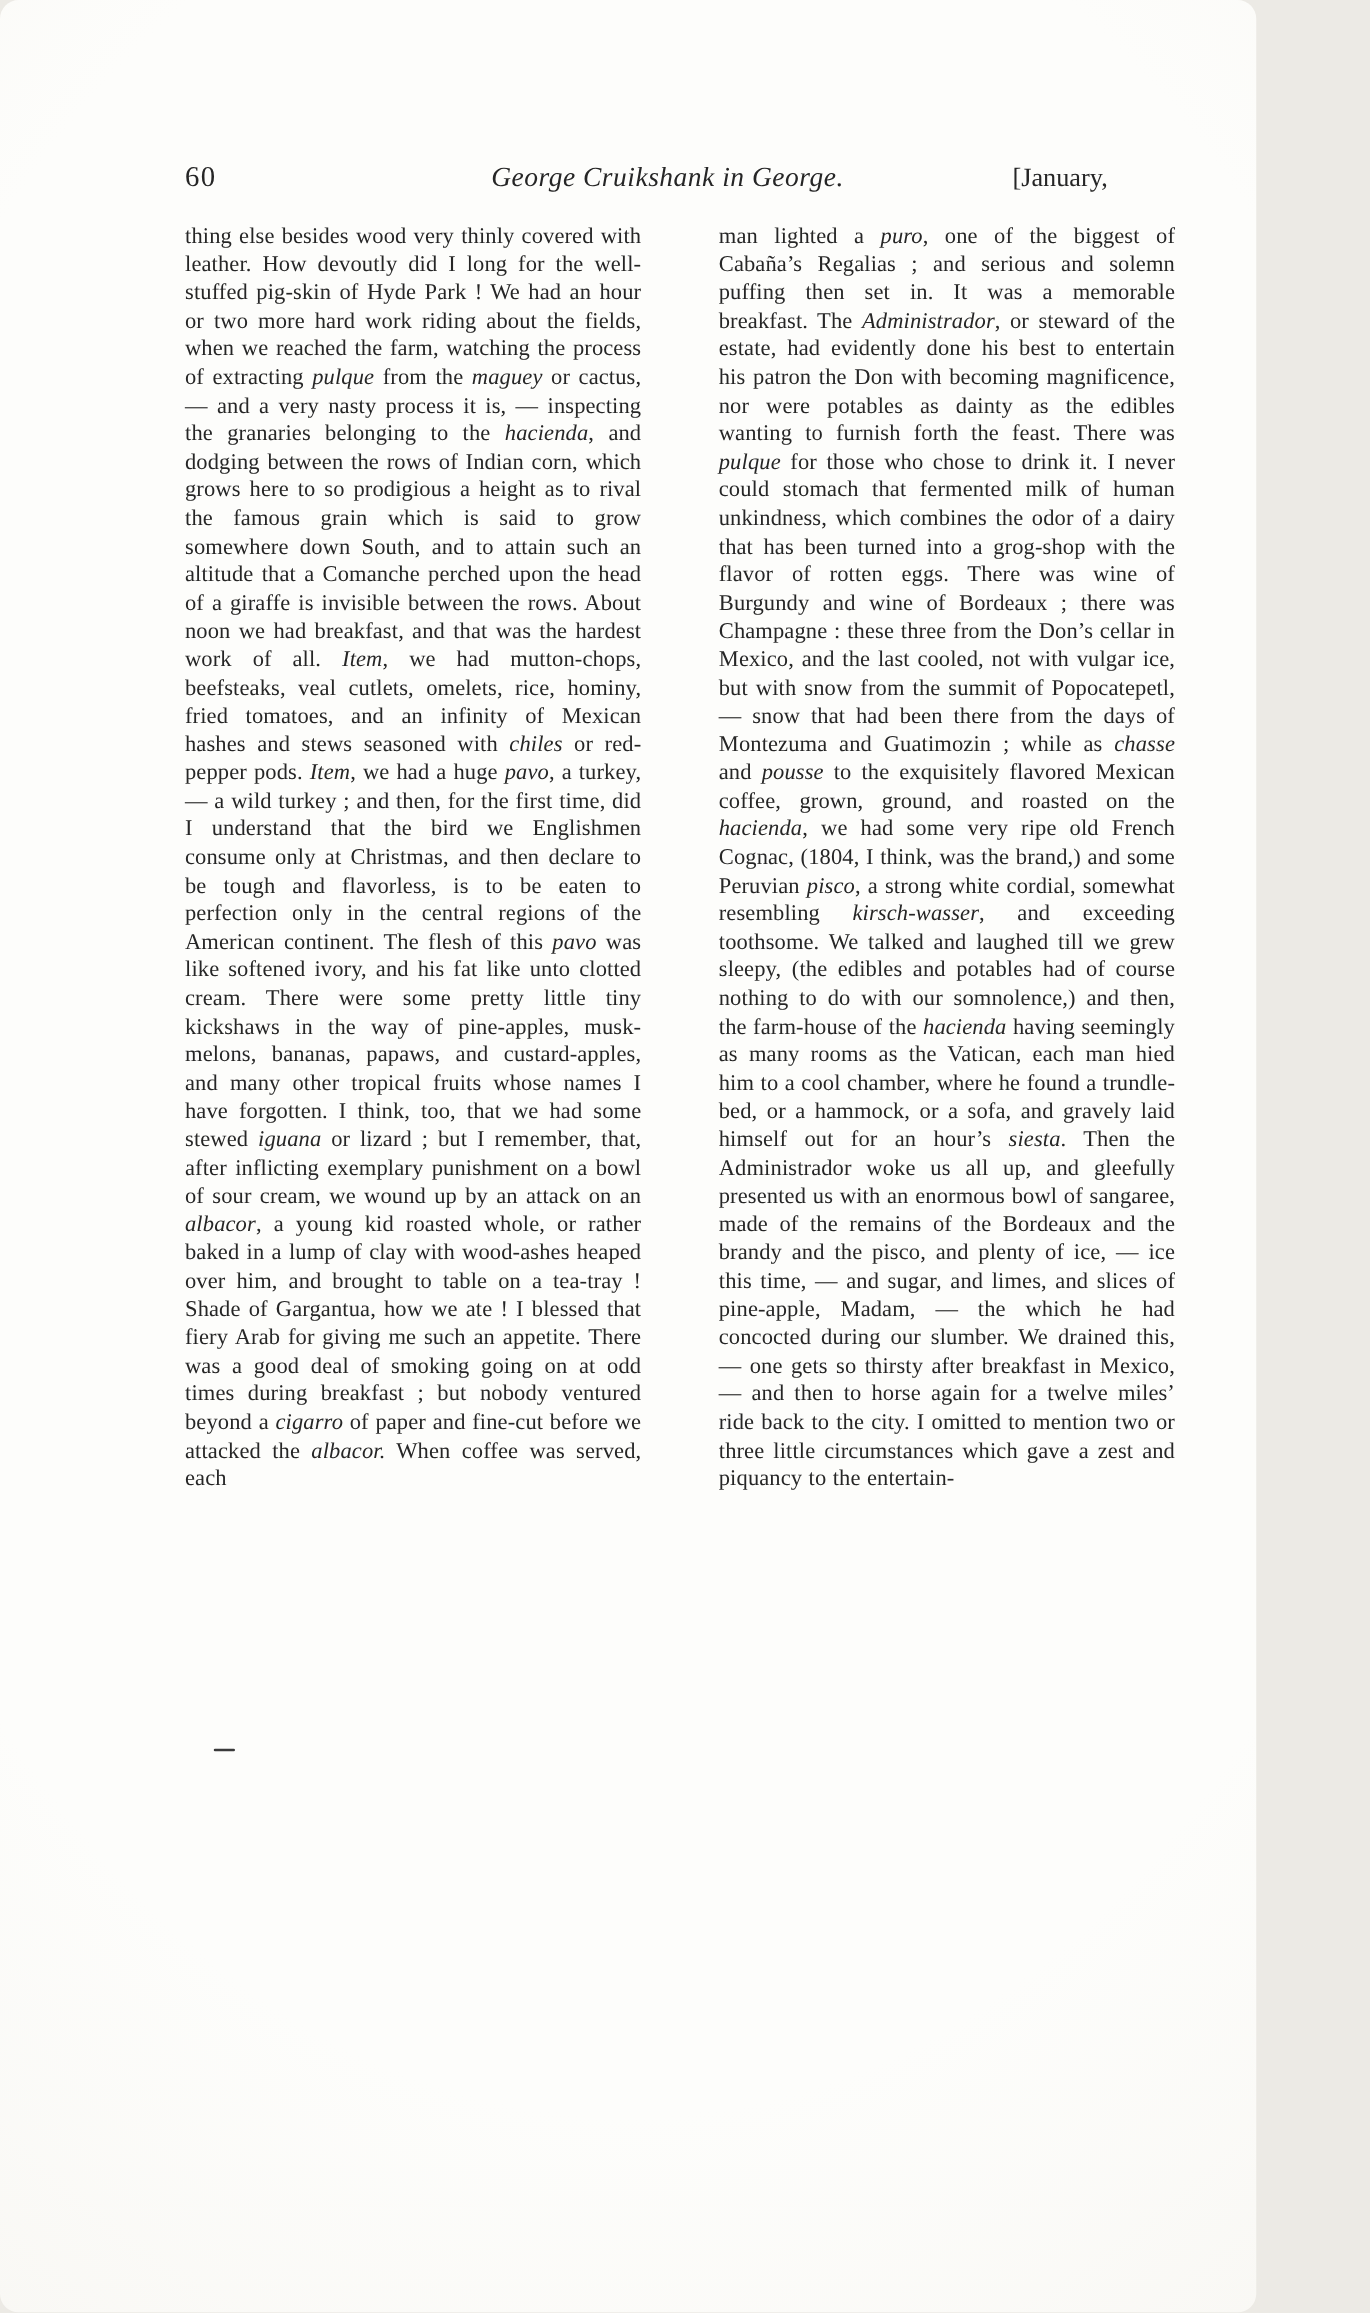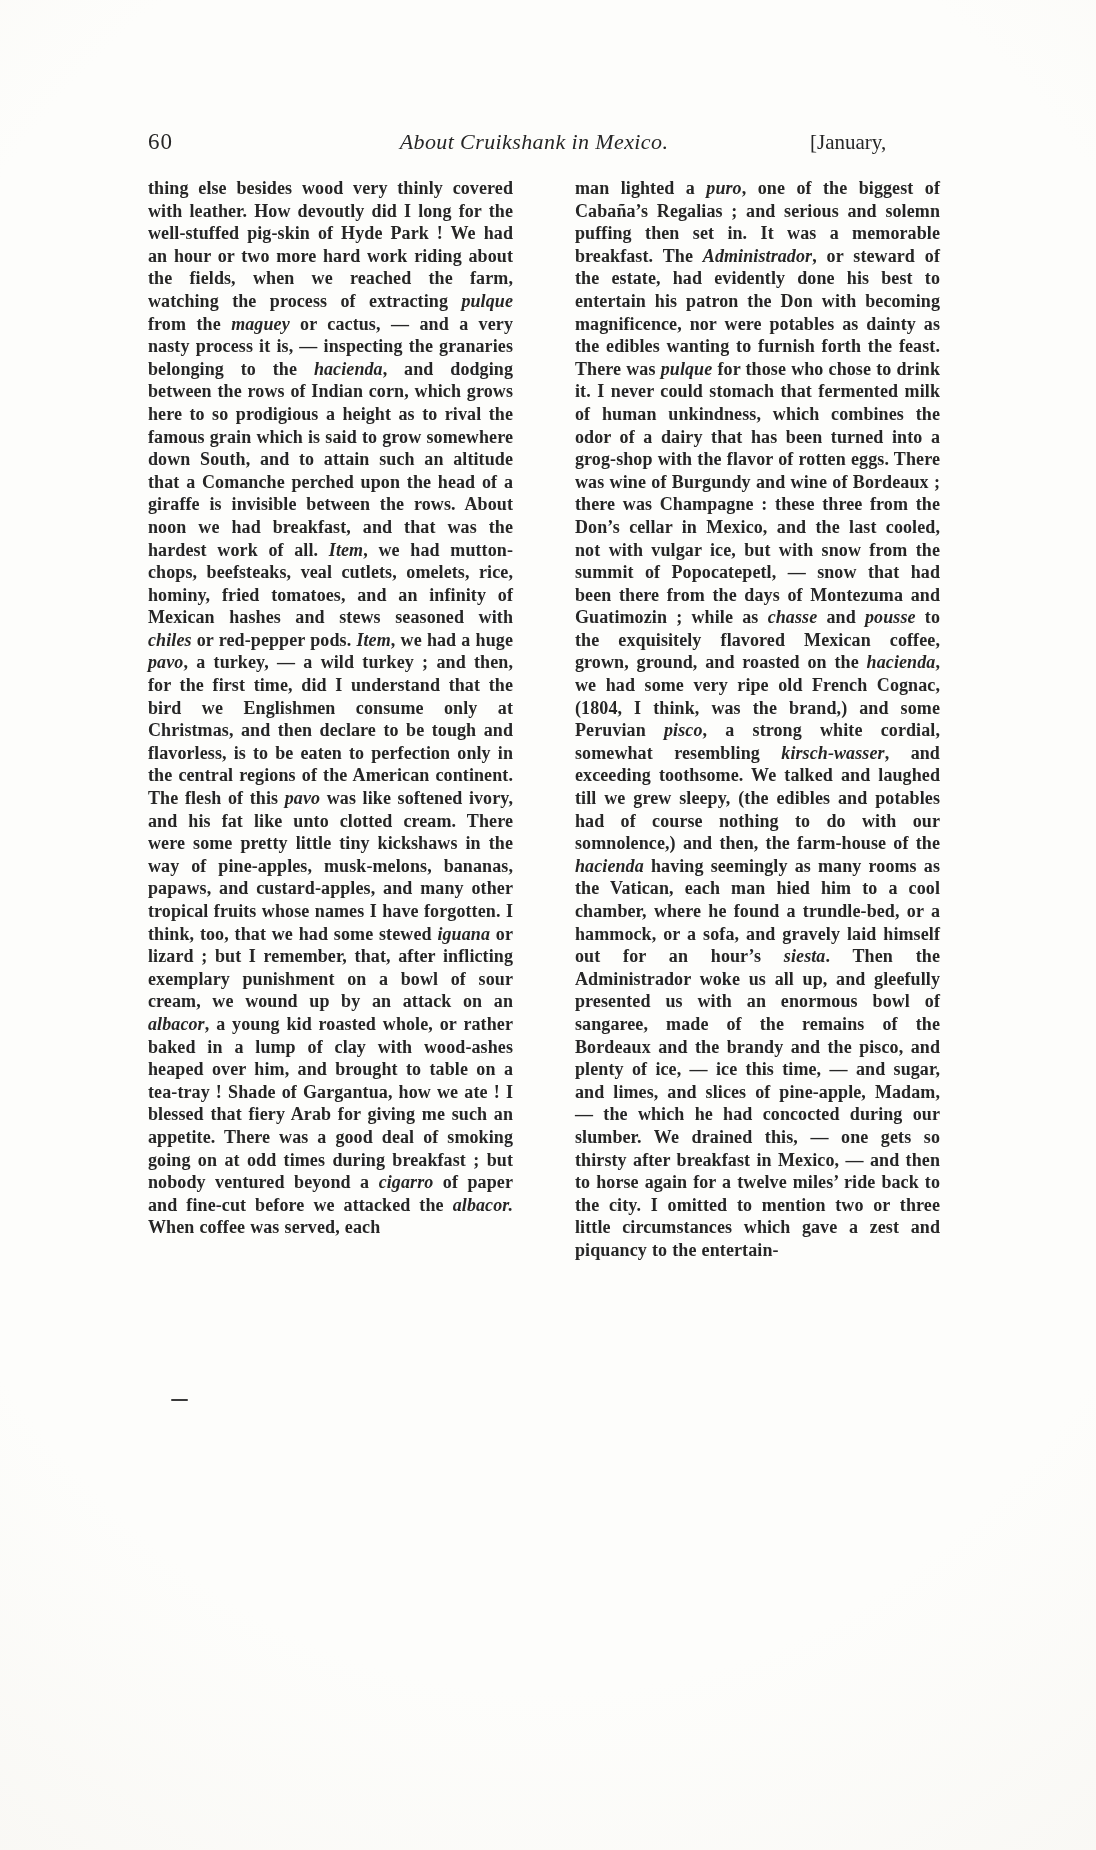--- a/index.html
+++ b/index.html
@@ -5,25 +5,26 @@
   * { box-sizing: border-box; }
   html, body { margin: 0; padding: 0; }
   body {
     width: 1096px;
     height: 1850px;
     background: #eceae5;
     font-family: "Liberation Serif", "DejaVu Serif", serif;
   }
   .page {
     position: relative;
-    width: 1096px;
+    width: 1005px;
     height: 1850px;
     overflow: hidden;
     background: radial-gradient(ellipse 120% 90% at 50% 42%, #fdfdfb 55%, #f5f3ee 100%);
     color: #262626;
+    border-radius: 15px;
   }
   .page-header {
     position: absolute;
     top: 129px;
     left: 148px;
     width: 792px;
     display: flex;
     align-items: baseline;
   }
   .page-number {
@@ -42,21 +43,20 @@
     width: 130px;
     font-size: 21px;
   }
   .columns {
     position: absolute;
     top: 177px;
     left: 148px;
     width: 792px;
     display: flex;
     gap: 62px;
-    font-weight: bold;
   }
   .column {
     flex: 1;
     min-width: 0;
     text-align: justify;
     font-size: 18px;
     line-height: 22.6px;
     letter-spacing: 0.1px;
     word-spacing: 0.5px;
   }
@@ -71,21 +71,21 @@
     border-radius: 1px;
   }
 </style>
 </head>
 <body>
 
 <div class="page">
 
   <header class="page-header">
     <span class="page-number">60</span>
-    <span class="running-title">About Cruikshank in Mexico.</span>
+    <span class="running-title">George Cruikshank in George.</span>
     <span class="issue-date">[January,</span>
   </header>
 
   <main class="columns">
     <div class="column"><span>thing else besides wood very thinly covered with leather. How devoutly did I long for the well-stuffed pig-skin of Hyde Park ! We had an hour or two more hard work riding about the fields, when we reached the farm, watching the process of extracting </span><em>pulque</em><span> from the </span><em>maguey</em><span> or cactus, — and a very nasty process it is, — inspecting the granaries belonging to the </span><em>hacienda</em><span>, and dodging between the rows of Indian corn, which grows here to so prodigious a height as to rival the famous grain which is said to grow somewhere down South, and to attain such an altitude that a Comanche perched upon the head of a giraffe is invisible between the rows. About noon we had breakfast, and that was the hardest work of all. </span><em>Item</em><span>, we had mutton-chops, beefsteaks, veal cutlets, omelets, rice, hominy, fried tomatoes, and an infinity of Mexican hashes and stews seasoned with </span><em>chiles</em><span> or red-pepper pods. </span><em>Item</em><span>, we had a huge </span><em>pavo</em><span>, a turkey, — a wild turkey ; and then, for the first time, did I understand that the bird we Englishmen consume only at Christmas, and then declare to be tough and flavorless, is to be eaten to perfection only in the central regions of the American continent. The flesh of this </span><em>pavo</em><span> was like softened ivory, and his fat like unto clotted cream. There were some pretty little tiny kickshaws in the way of pine-apples, musk-melons, bananas, papaws, and custard-apples, and many other tropical fruits whose names I have forgotten. I think, too, that we had some stewed </span><em>iguana</em><span> or lizard ; but I remember, that, after inflicting exemplary punishment on a bowl of sour cream, we wound up by an attack on an </span><em>albacor</em><span>, a young kid roasted whole, or rather baked in a lump of clay with wood-ashes heaped over him, and brought to table on a tea-tray ! Shade of Gargantua, how we ate ! I blessed that fiery Arab for giving me such an appetite. There was a good deal of smoking going on at odd times during breakfast ; but nobody ventured beyond a </span><em>cigarro</em><span> of paper and fine-cut before we attacked the </span><em>albacor.</em><span> When coffee was served, each</span></div>
     <div class="column"><span>man lighted a </span><em>puro</em><span>, one of the biggest of Cabaña’s Regalias ; and serious and solemn puffing then set in. It was a memorable breakfast. The </span><em>Administrador</em><span>, or steward of the estate, had evidently done his best to entertain his patron the Don with becoming magnificence, nor were potables as dainty as the edibles wanting to furnish forth the feast. There was </span><em>pulque</em><span> for those who chose to drink it. I never could stomach that fermented milk of human unkindness, which combines the odor of a dairy that has been turned into a grog-shop with the flavor of rotten eggs. There was wine of Burgundy and wine of Bordeaux ; there was Champagne : these three from the Don’s cellar in Mexico, and the last cooled, not with vulgar ice, but with snow from the summit of Popocatepetl, — snow that had been there from the days of Montezuma and Guatimozin ; while as </span><em>chasse</em><span> and </span><em>pousse</em><span> to the exquisitely flavored Mexican coffee, grown, ground, and roasted on the </span><em>hacienda</em><span>, we had some very ripe old French Cognac, (1804, I think, was the brand,) and some Peruvian </span><em>pisco</em><span>, a strong white cordial, somewhat resembling </span><em>kirsch-wasser</em><span>, and exceeding toothsome. We talked and laughed till we grew sleepy, (the edibles and potables had of course nothing to do with our somnolence,) and then, the farm-house of the </span><em>hacienda</em><span> having seemingly as many rooms as the Vatican, each man hied him to a cool chamber, where he found a trundle-bed, or a hammock, or a sofa, and gravely laid himself out for an hour’s </span><em>siesta</em><span>. Then the Administrador woke us all up, and gleefully presented us with an enormous bowl of sangaree, made of the remains of the Bordeaux and the brandy and the pisco, and plenty of ice, — ice this time, — and sugar, and limes, and slices of pine-apple, Madam, — the which he had concocted during our slumber. We drained this, — one gets so thirsty after breakfast in Mexico, — and then to horse again for a twelve miles’ ride back to the city. I omitted to mention two or three little circumstances which gave a zest and piquancy to the entertain-</span></div>
   </main>
 
   <div class="ink-mark"></div>
 

